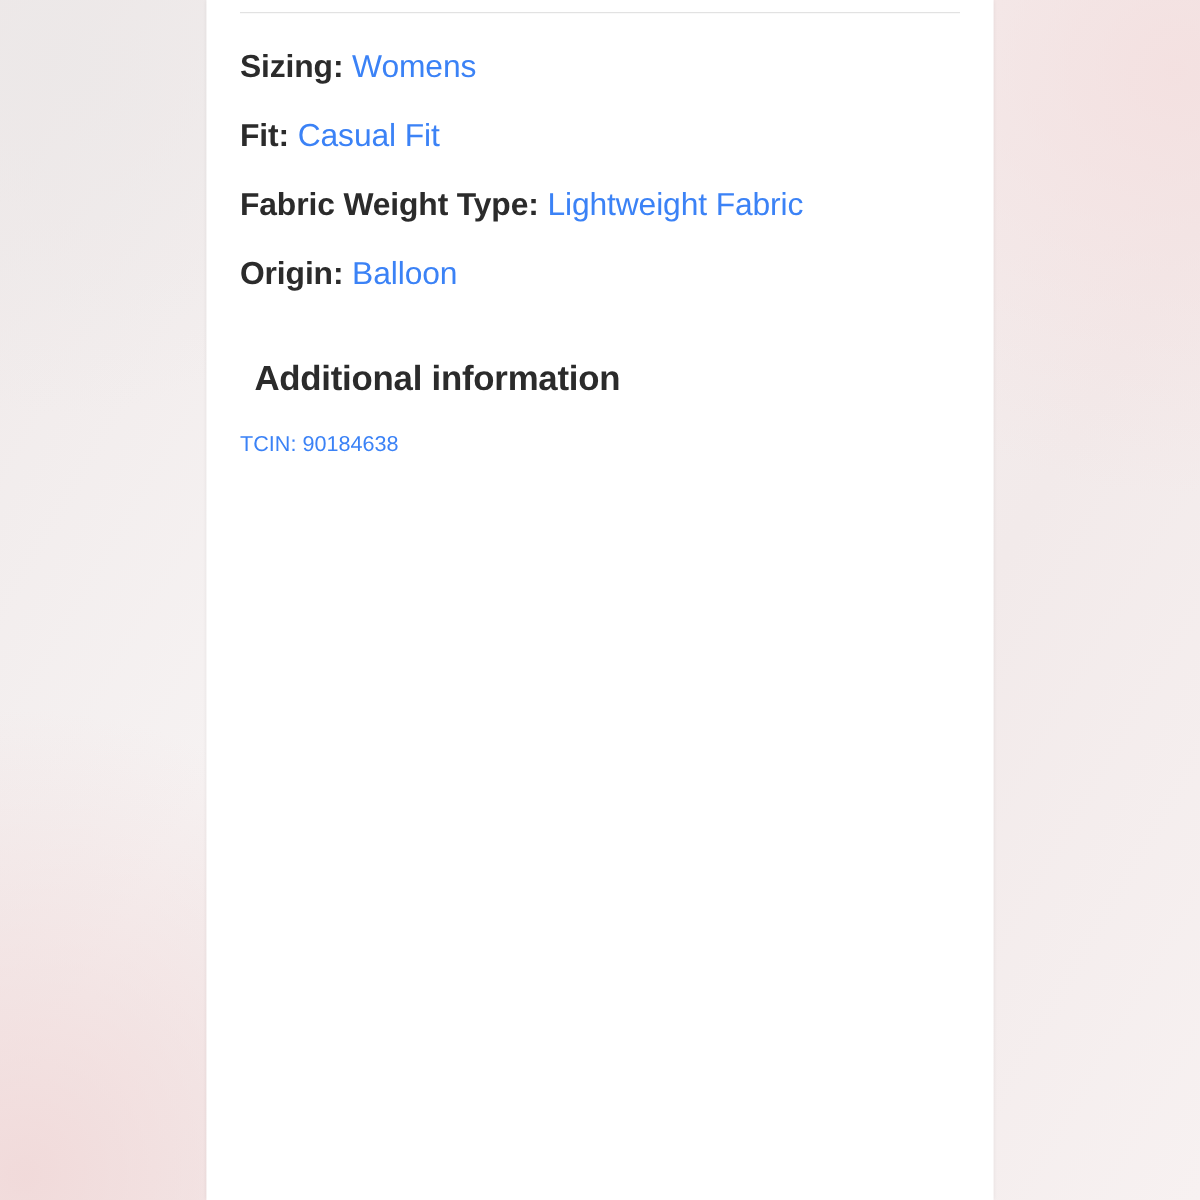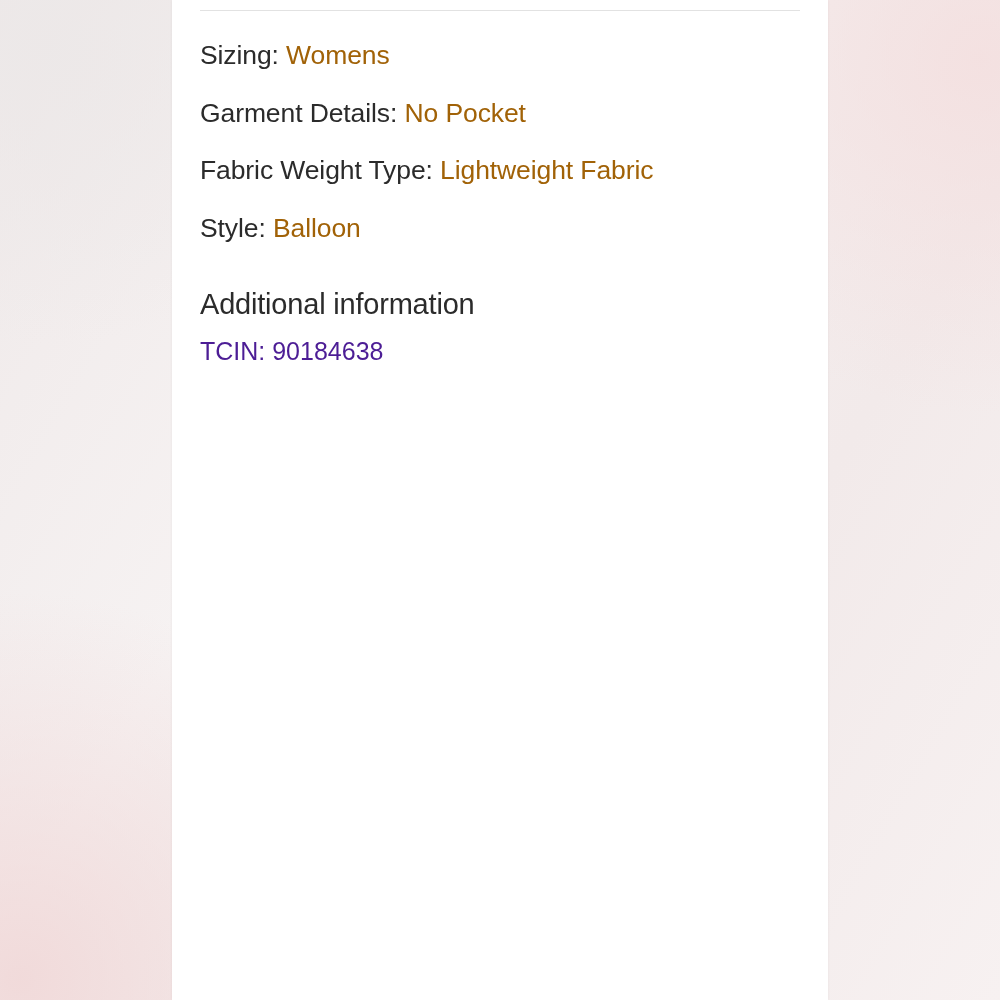--- a/index.html
+++ b/index.html
@@ -58,65 +58,65 @@
     line-height: 1.38;
     color: #3b3b3b;
     margin: 0;
     padding: 21px 0 0 0;
     letter-spacing: -0.1px;
   }
   .spec-item:first-child {
     padding-top: 26px;
   }
   .spec-label {
-    font-weight: normal;
+    font-weight: bold;
     color: #2b2b2b;
   }
   .spec-value {
     font-weight: normal;
-    color: #a16207;
+    color: #3b82f6;
   }
   .section-title {
     font-size: 29px;
-    font-weight: normal;
+    font-weight: bold;
     color: #2b2b2b;
-    margin: 0;
+    margin: 12px;
     padding: 42px 0 0 0;
     letter-spacing: -0.2px;
   }
   .info-line {
-    font-size: 25px;
+    font-size: 18px;
     line-height: 1.3;
-    color: #4c1d95;
+    color: #3b82f6;
     padding-top: 14px;
   }
 </style>
 </head>
 <body>
 
 <div class="page">
   <div class="card">
     <div class="card-inner">
       <div class="top-rule"></div>
 
       <ul class="spec-list">
         <li class="spec-item">
           <span class="spec-label">Sizing:</span>
           <span class="spec-value">Womens</span>
         </li>
         <li class="spec-item">
-          <span class="spec-label">Garment Details:</span>
-          <span class="spec-value">No Pocket</span>
+          <span class="spec-label">Fit:</span>
+          <span class="spec-value">Casual Fit</span>
         </li>
         <li class="spec-item">
           <span class="spec-label">Fabric Weight Type:</span>
           <span class="spec-value">Lightweight Fabric</span>
         </li>
         <li class="spec-item">
-          <span class="spec-label">Style:</span>
+          <span class="spec-label">Origin:</span>
           <span class="spec-value">Balloon</span>
         </li>
       </ul>
 
       <h2 class="section-title">Additional information</h2>
       <div class="info-line">TCIN: 90184638</div>
     </div>
   </div>
 </div>
 

